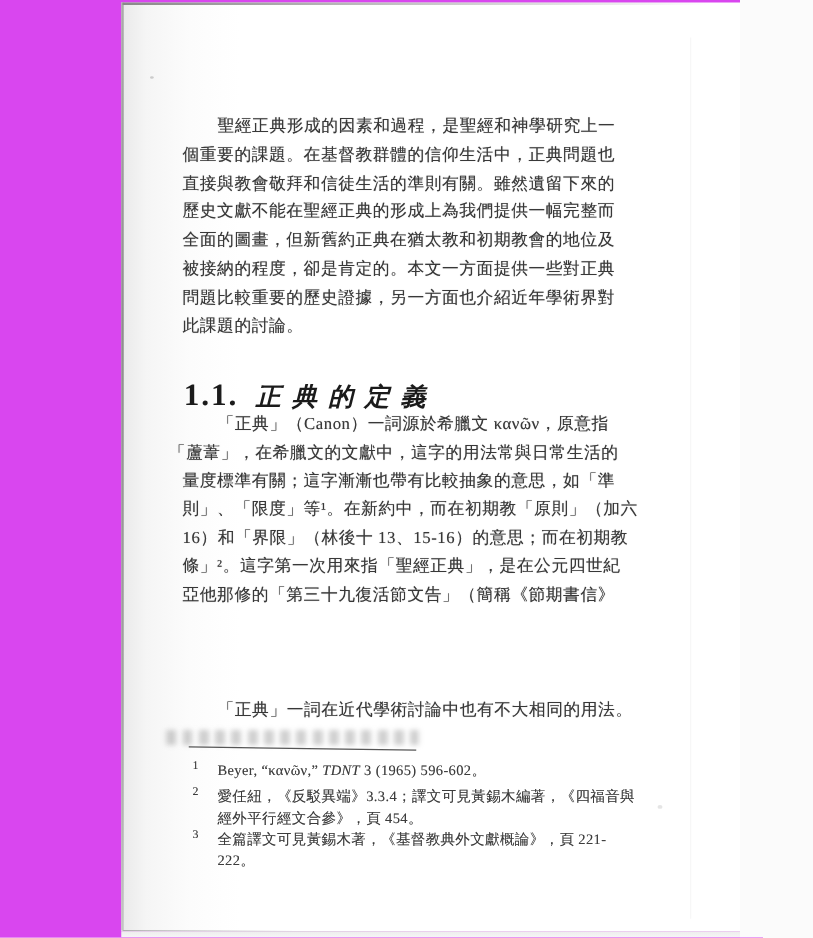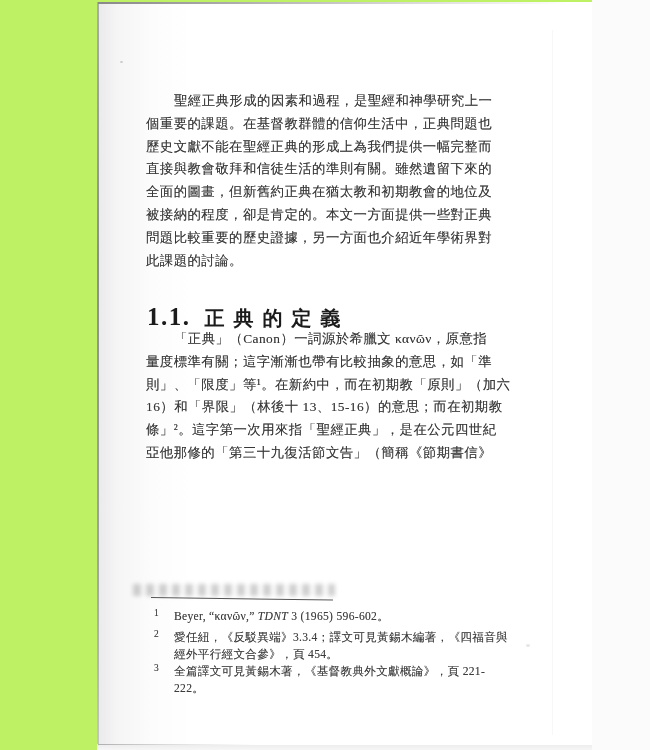--- a/index.html
+++ b/index.html
@@ -1,21 +1,21 @@
 <!DOCTYPE html>
 <html><head>
 <meta charset="utf-8">
 <style>
   html,body{margin:0;padding:0;}
   body{
     width:650px;height:750px;
     background:#fbfbfb;
     font-family:"Liberation Serif","DejaVu Serif",serif;
   }
-  .scan{position:relative;width:592px;height:750px;overflow:hidden;background:#bef264;}
+  .scan{position:relative;width:592px;height:750px;overflow:hidden;background:#d946ef;}
 
   
   .page{
     position:absolute;left:97px;top:2px;width:553px;height:743px;
     background:linear-gradient(to right,#e9e9e9 0px,#f5f5f5 20px,#fcfcfc 55px,#ffffff 95px);
   }
   .edge-left{
     position:absolute;left:97px;top:2px;width:2px;height:742px;
     background:linear-gradient(to bottom,#ababab,#8e8e8e 35%,#a2a2a2 75%,#c4c4c4);
   }
@@ -46,21 +46,21 @@
   .line{white-space:nowrap;}
   .indent{padding-left:28px;}
   .hang{margin-left:-11px;}
   #para1{top:90px;}
   #para2{top:328px;}
   #para3{top:557px;}
 
   
   .heading{position:absolute;left:147px;top:303px;color:#1b1b1b;font-weight:bold;white-space:nowrap;}
   .heading .num{font-size:25px;letter-spacing:1.5px;}
-  .heading .title{font-size:20px;letter-spacing:9px;margin-left:14px;}
+  .heading .title{font-size:20px;letter-spacing:9px;margin-left:14px;font-style:italic;}
 
   
   .sep{
     position:absolute;left:151px;top:597px;width:182px;height:1.4px;background:#565656;
     transform:rotate(0.8deg);transform-origin:left center;
   }
   .fn{
     position:absolute;left:154px;display:flex;align-items:flex-start;
     color:#3c3c3c;text-shadow:0 0 0.5px rgba(80,80,80,0.5);
   }
@@ -92,41 +92,45 @@
   <div class="edge-top"></div>
   <div class="edge-right"></div>
   <div class="edge-bottom"></div>
   <div class="below-page"></div>
   <div class="speck speck1"></div>
   <div class="speck speck2"></div>
 
   <div class="para" id="para1">
     <div class="line indent">聖經正典形成的因素和過程，是聖經和神學研究上一</div>
     <div class="line">個重要的課題。在基督教群體的信仰生活中，正典問題也</div>
+    <div class="line">直接與教會敬拜和信徒生活的準則有關。雖然遺留下來的</div>
     <div class="line">歷史文獻不能在聖經正典的形成上為我們提供一幅完整而</div>
-    <div class="line">直接與教會敬拜和信徒生活的準則有關。雖然遺留下來的</div>
     <div class="line">全面的圖畫，但新舊約正典在猶太教和初期教會的地位及</div>
     <div class="line">被接納的程度，卻是肯定的。本文一方面提供一些對正典</div>
     <div class="line">問題比較重要的歷史證據，另一方面也介紹近年學術界對</div>
     <div class="line">此課題的討論。</div>
   </div>
 
   <div class="heading">
     <span class="num">1.1.</span><span class="title">正典的定義</span>
   </div>
 
   <div class="para" id="para2">
     <div class="line indent">「正典」（Canon）一詞源於希臘文 κανῶν，原意指</div>
+    <div class="line hang">「蘆葦」，在希臘文的文獻中，這字的用法常與日常生活的</div>
     <div class="line">量度標準有關；這字漸漸也帶有比較抽象的意思，如「準</div>
     <div class="line">則」、「限度」等¹。在新約中，而在初期教「原則」（加六</div>
     <div class="line">16）和「界限」（林後十 13、15-16）的意思；而在初期教</div>
     <div class="line">條」²。這字第一次用來指「聖經正典」，是在公元四世紀</div>
     <div class="line">亞他那修的「第三十九復活節文告」（簡稱《節期書信》</div>
   </div>
 
+  <div class="para" id="para3">
+    <div class="line indent">「正典」一詞在近代學術討論中也有不大相同的用法。</div>
+  </div>
 
   <div class="smudge"></div>
 
   <div class="sep"></div>
 
   <div class="fn" id="fn1">
     <span class="fn-num">1</span>
     <div class="fn-text">
       <div class="ln">
         <span>Beyer, “κανῶν,” </span><span class="italic">TDNT</span><span> 3 (1965) 596-602。</span>

